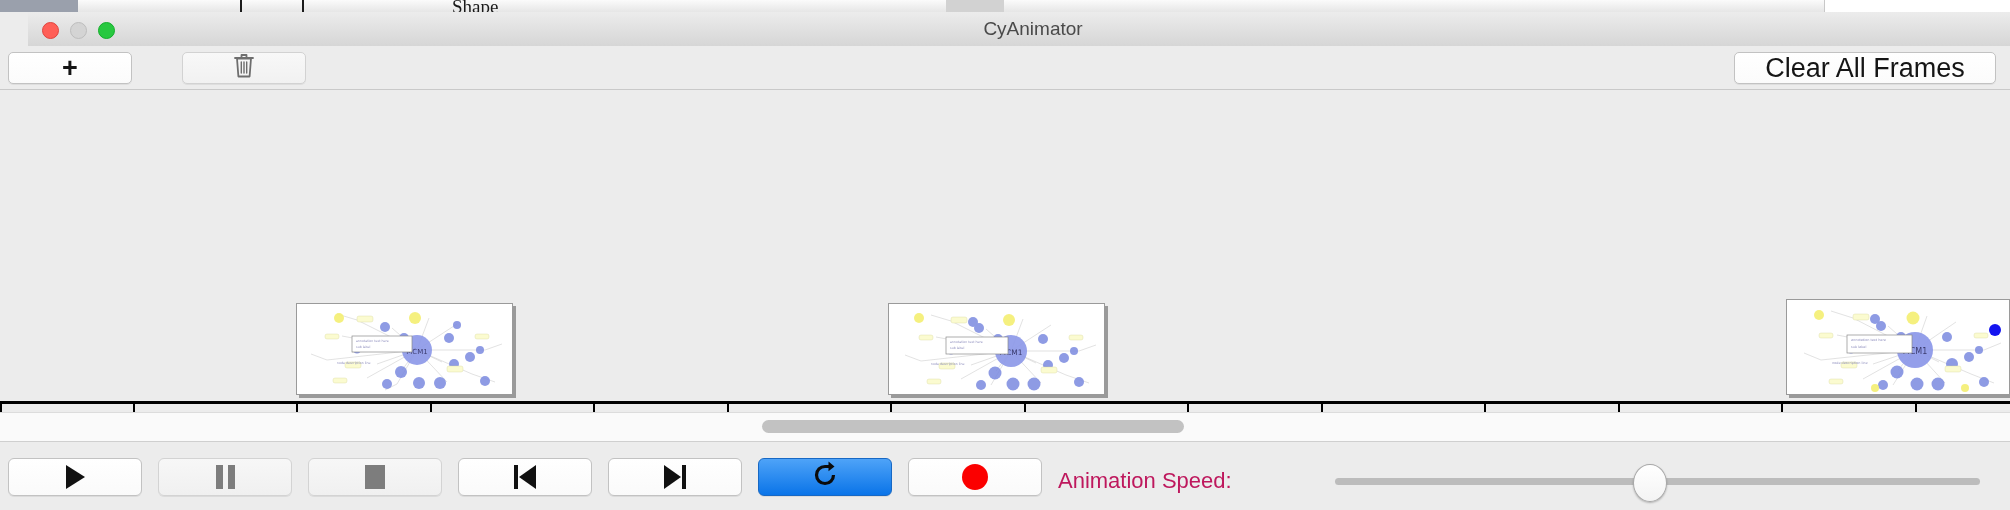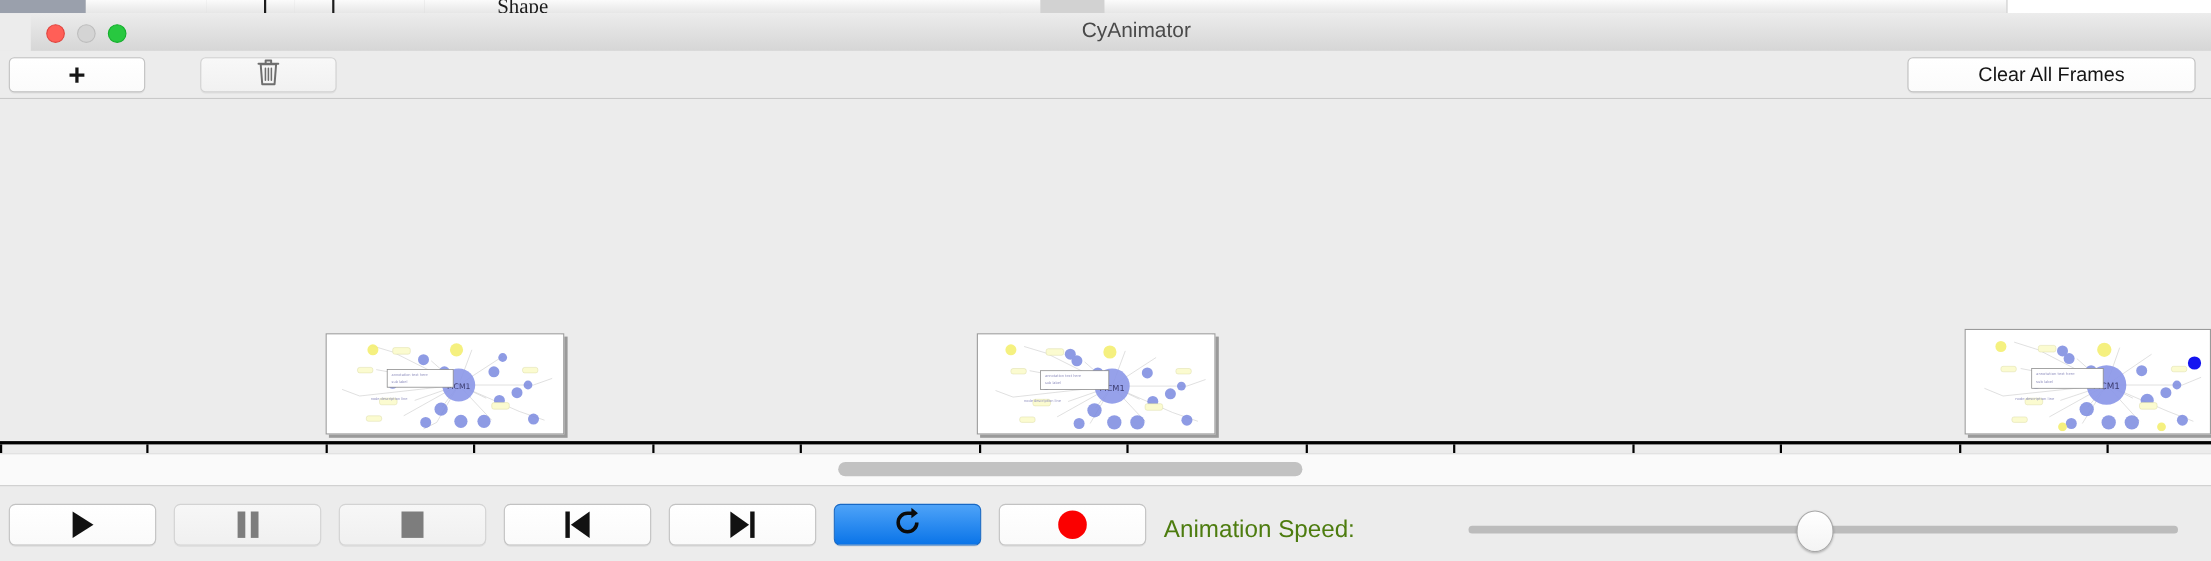--- a/index.html
+++ b/index.html
@@ -67,21 +67,21 @@
     display: flex; align-items: center; justify-content: center;
     font-size: 18px; color: #151515;
     box-sizing: border-box;
   }
   .tbtn.dim {
     background: linear-gradient(#f8f8f8, #f1f1f1);
     border-color: #d2d2d2;
   }
   #btn-add   { left: 8px;  width: 124px; }
   #btn-del   { left: 182px; width: 124px; }
-  #btn-clear { left: 1734px; width: 262px; font-size: 18px; }
+  #btn-clear { left: 1734px; width: 262px; font-size: 27px; }
 
   .plus-icon { font-size: 27px; font-weight: bold; line-height: 0; }
 
   
   .timeline {
     position: absolute; left: 0; top: 90px; width: 2010px; height: 322px;
     background: #ececec;
     overflow: hidden;
   }
 
@@ -155,21 +155,21 @@
                border-top: 12px solid transparent; border-bottom: 12px solid transparent; }
   .ic-next   { position: relative; width: 22px; height: 24px; }
   .ic-next b { position: absolute; right: 0; top: 0; width: 4px; height: 24px; background: #111; }
   .ic-next s { position: absolute; left: 0; top: 0; width: 0; height: 0;
                border-left: 17px solid #111;
                border-top: 12px solid transparent; border-bottom: 12px solid transparent; }
   .ic-rec    { width: 26px; height: 26px; border-radius: 50%; background: #fb0000; }
 
   .speed-label {
     position: absolute; left: 1058px; top: 26px;
-    font-size: 22px; color: #4d7c0f; white-space: nowrap;
+    font-size: 22px; color: #be185d; white-space: nowrap;
   }
   .slider-track {
     position: absolute; left: 1335px; top: 478px;
     width: 645px; height: 7px; border-radius: 4px; background: #bcbcbc;
   }
   .slider-thumb {
     position: absolute; left: 1633px; top: 464px;
     width: 32px; height: 36px; border-radius: 50%;
     background: linear-gradient(#ffffff, #f4f4f4);
     border: 1px solid #a8a8a8;

